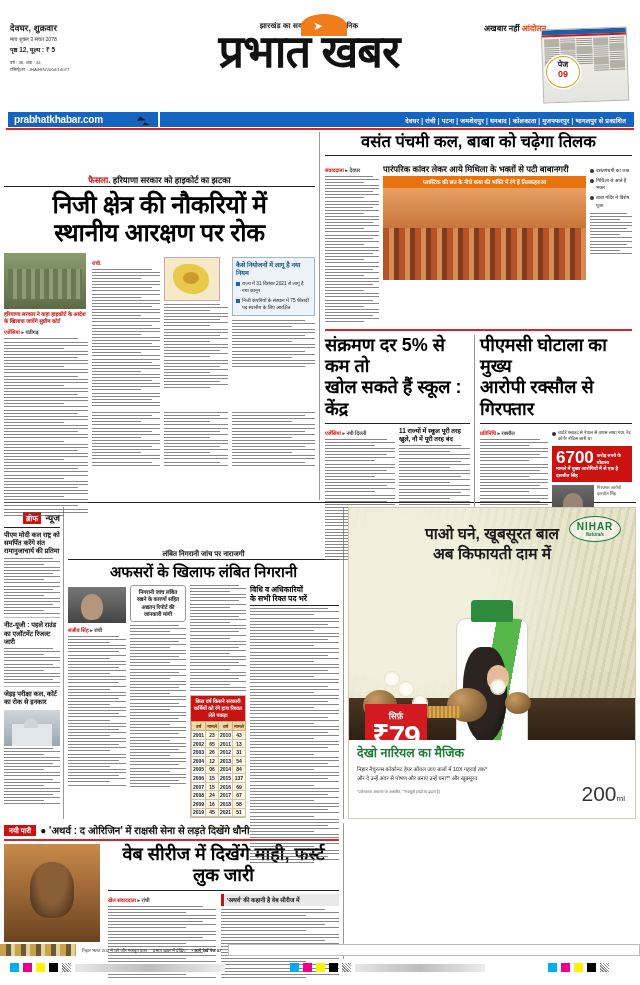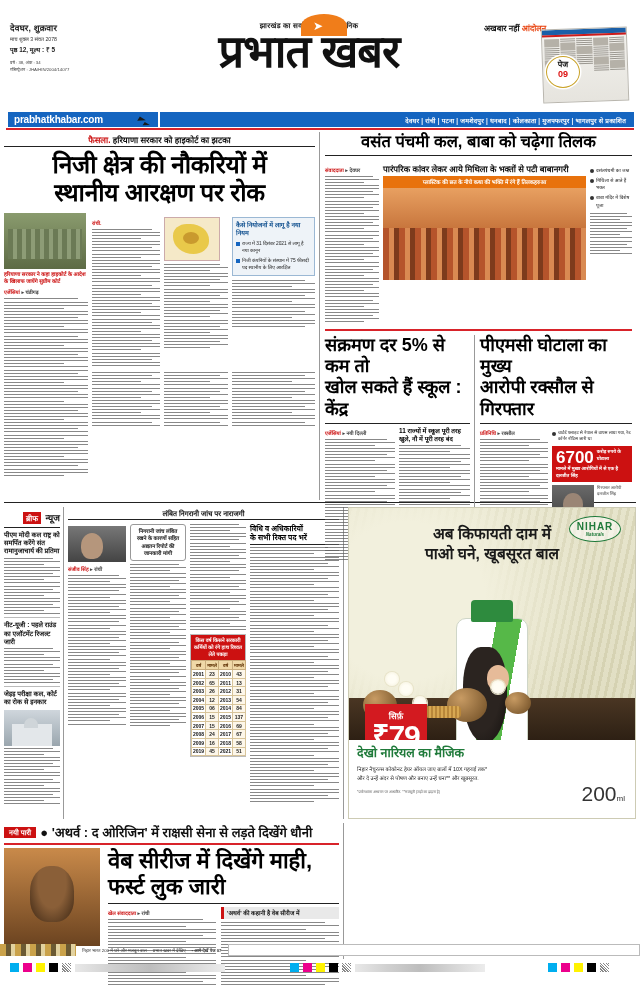--- a/index.html
+++ b/index.html
@@ -50,21 +50,21 @@
   .cursor { position:absolute; left: 138px; top: 118px; width:0;height:0;
       border-left: 7px solid #1a1a1a; border-bottom: 5px solid transparent; border-top:0px solid transparent;
       transform: rotate(32deg); z-index: 30;}
   .cursor:after{content:""; position:absolute; left:0px; top:2px; width:0;height:0;
       border-left: 6px solid #1a1a1a; border-bottom: 4px solid transparent;}
   .cities-bar { position: absolute; left: 160px; top: 112px; right: 6px; height: 15px; background: #1565c0;
       color:#fff; font-size:6.4px; font-weight:bold; padding: 4px 8px 0 0; text-align: right; letter-spacing:.2px;}
   .red-rule { position:absolute; left:6px; right:6px; top: 128px; height: 2px; background: #d8232a; }
 
   
-  .kicker { font-size: 8.4px; font-weight: bold; color: #111; text-align:center; padding: 2px 0 1px; }
+  .kicker { font-size: 8.4px; font-weight: bold; color: #111; text-align:center; padding: 2px 0 1px; margin-top: 40px; }
   .kicker .tag { background:#fff; color:#cc1111; }
   .rule-thin { height:1px; background:#222; }
   .rule-red { height:1.6px; background:#d8232a; }
   .rule-gray { height:1px; background:#bbb; }
 
   .h1 { font-size: 24.5px; font-weight: bold; color: #000; line-height: 1.16; text-align:center; letter-spacing:-0.3px;}
   .h2 { font-size: 15.5px; font-weight: bold; color: #000; line-height: 1.2; text-align:center; }
   .h3 { font-size: 18px; font-weight: bold; color: #000; line-height: 1.18; }
   .h4 { font-size: 9.6px; font-weight: bold; color:#000; line-height:1.2; }
   .byline { font-size: 5.2px; font-weight:bold; color:#cc1111; margin: 2px 0 2px; }
@@ -799,21 +799,21 @@
                 <div class="tl m"></div>
                   <div class="tl"></div>
                   <div class="tl s"></div>
               </div>
               <div style="flex:1">
                 <div class="fact-item" style="font-size:4.4px">
                   <span class="bullet-sq" style="background:#333;border-radius:50%"></span>
                   <span>चार्टर्ड फ्लाइट से नेपाल से वापस लाया गया, रेड कॉर्नर नोटिस जारी था</span>
                 </div>
                 <div class="redbox" style="margin-top:3px">
-                  <div style="display:flex; gap:3px; align-items:flex-start;">
+                  <div style="display:flex; gap:3px; align-items:flex-end;">
                     <div class="big">6700</div>
                     <div>
                       <div class="small">करोड़ रुपये के घोटाला</div>
                     </div>
                   </div>
                   <div class="small">मामले में मुख्य आरोपियों में से एक है दलजीत सिंह</div>
                 </div>
                 <div style="display:flex; gap:3px; margin-top:3px;">
                   <div class="mugshot"></div>
                   <div style="flex:1; font-size:4.2px; color:#333; line-height:1.5;">गिरफ्तार आरोपी दलजीत सिंह</div>
@@ -911,20 +911,21 @@
           <div class="tl m"></div>
             <div class="tl"></div>
             <div class="tl s"></div>
             <div class="tl"></div>
         </div>
       </div>
 
       <div class="mid-main">
         <div class="kicker" style="font-size:7px">लंबित निगरानी जांच पर नाराजगी</div>
         <div class="rule-thin"></div>
+        <div class="h2" style="font-size:15px; margin-top:3px">अफसरों के खिलाफ लंबित निगरानी</div>
 
         <div style="display:flex; gap:4px; margin-top:4px;">
           <div style="width:58px">
             <div class="gov-photo" style="float:none;width:100%;height:36px;"></div>
             <div class="byline" style="margin-top:3px"><span>संजीव सिंह</span> <span class="loc">▸ <span>रांची</span></span></div>
             <div class="tl m"></div>
               <div class="tl"></div>
               <div class="tl s"></div>
               <div class="tl"></div>
               <div class="tl"></div>
@@ -1243,22 +1244,22 @@
       <div class="mid-ad">
         <div class="ad">
           <div class="ad-bgblur"></div>
 
           <div class="nihar-logo">
             <span>NIHAR</span>
             <small>Naturals</small>
           </div>
 
           <div class="ad-head">
+            <div>पाओ घने, खूबसूरत बाल</div>
             <div>अब किफायती दाम में</div>
-            <div>पाओ घने, खूबसूरत बाल</div>
           </div>
 
 
           <div class="bottle-cap"></div>
           <div class="bottle">
             <div class="bottle-hair"></div>
             <div class="bottle-face"></div>
             <div class="bottle-brand">
               <span>NIHAR</span><small>Naturals</small>
             </div>
@@ -1297,29 +1298,29 @@
             <div class="ad-ml"><span>200</span><small>ml</small></div>
           </div>
         </div>
       </div>
     </div>
 
     <div class="bottomzone">
       <div class="bz-left">
         <div style="display:flex; align-items:center; gap:4px;">
           <span class="pill-red">नयी पारी</span>
-          <span style="font-size:13px; font-weight:bold; color:#111;">● <span>'अथर्व : द ओरिजिन' में राक्षसी सेना से लड़ते दिखेंगे धौनी</span></span>
+          <span style="font-size:10px; font-weight:bold; color:#111;">● <span>'अथर्व : द ओरिजिन' में राक्षसी सेना से लड़ते दिखेंगे धौनी</span></span>
         </div>
         <div class="rule-red" style="margin-top:2px"></div>
         <div style="display:flex; gap:4px; margin-top:3px;">
           <div class="dhoni-photo" style="float:none">
               <div class="f"></div>
             </div>
           <div style="flex:1">
-            <div class="h2" style="font-size:22px; text-align:left">वेब सीरीज में दिखेंगे माही, फर्स्ट लुक जारी</div>
+            <div class="h2" style="font-size:18px; text-align:center">वेब सीरीज में दिखेंगे माही, फर्स्ट लुक जारी</div>
             <div class="rule-thin" style="margin:3px 0"></div>
             <div style="display:flex; gap:5px;">
               <div style="width:108px">
                 <div class="byline"><span>खेल संवाददाता</span> <span class="loc">▸ <span>रांची</span></span></div>
                 <div class="tl m"></div>
                   <div class="tl"></div>
                   <div class="tl s"></div>
                   <div class="tl"></div>
                   <div class="tl"></div>
                 <div class="tl m"></div>

